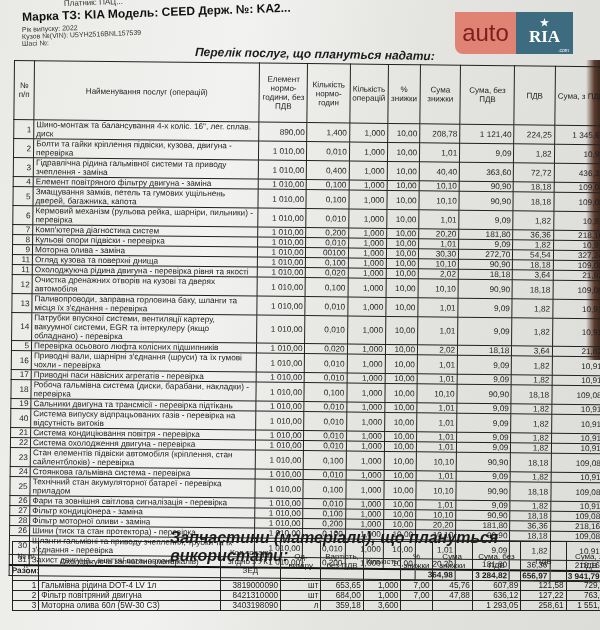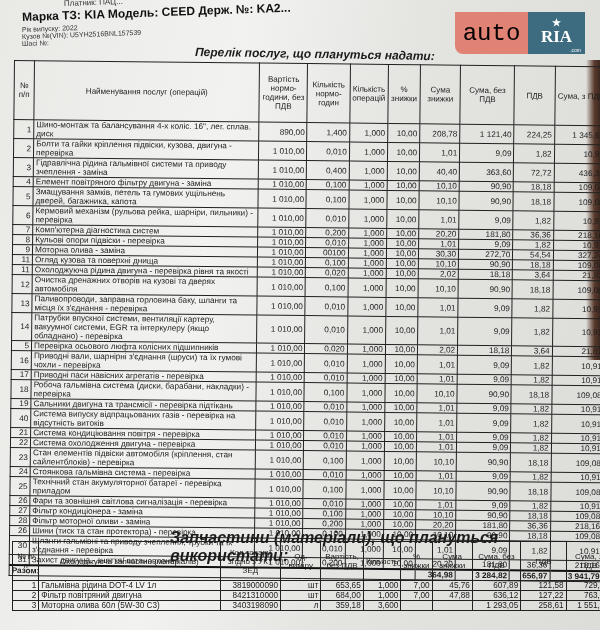--- a/index.html
+++ b/index.html
@@ -19,21 +19,21 @@
     background:linear-gradient(90deg,rgba(0,0,0,0) 0%,#5a3a2c 60%,#3a2820 100%);
   }
   .hdr { position:absolute; left:64px; font-size:7px; color:#333; transform:rotate(-2deg); transform-origin:left; }
   .hdr.payer { top:-1px; font-size:8px; }
   .hdr.make { top:10px; left:22px; font-size:12px; font-weight:bold; color:#111; }
   .hdr.year { top:26px; left:22px; }
   .hdr.vin { top:33px; left:22px; }
   .hdr.chassis { top:40px; left:22px; }
 
   .logo { position:absolute; left:455px; top:12px; display:flex; height:42px; }
-  .logo .auto { background:#e08274; color:#000000; width:73px; font-size:24px; display:flex; align-items:center; justify-content:center; border-radius:0 0 0 8px;font-family:Liberation Mono, monospace; }
+  .logo .auto { background:#e08274; color:#7f1d1d; width:61px; font-size:24px; display:flex; align-items:center; justify-content:center; border-radius:0 0 0 8px; }
   .logo .ria { background:#3d6b80; color:#fff; width:57px; display:flex; flex-direction:column; align-items:center; justify-content:center; font-family:"Liberation Serif", serif; font-weight:bold; font-size:17px; position:relative; }
   .logo .ria .star { font-size:10px; line-height:8px; }
   .logo .ria .com { position:absolute; right:4px; bottom:1px; font-size:5px; font-family:"Liberation Sans", sans-serif; font-weight:normal; }
 
   .title { position:absolute; top:47px; left:195px; font-size:12px; font-style:italic; font-weight:bold; transform:rotate(1deg); }
   .title2 { position:absolute; top:529px; left:170px; font-size:16px; font-style:italic; font-weight:bold; }
 
   table { border-collapse:collapse; position:absolute; font-size:8.2px; }
   td, th { border:1px solid #222; padding:0 2px; line-height:9px; font-weight:normal; }
   th { text-align:center; font-size:8px; }
@@ -82,21 +82,21 @@
       <col style="width:32px">
       <col style="width:40px">
       <col style="width:54px">
       <col style="width:40px">
       <col style="width:52px">
   </colgroup>
   <thead>
     <tr class="hrow">
       <th>№ п/п</th>
       <th>Найменування послуг (операцій)</th>
-      <th>Вартість нормо-години, без ПДВ</th>
+      <th>Елемент нормо-години, без ПДВ</th>
       <th>Кількість нормо-годин</th>
       <th>Кількість операцій</th>
       <th>% знижки</th>
       <th>Сума знижки</th>
       <th>Сума, без ПДВ</th>
       <th>ПДВ</th>
       <th>Сума, з ПДВ</th>
     </tr>
   </thead>
   <tbody id="svc-body">

